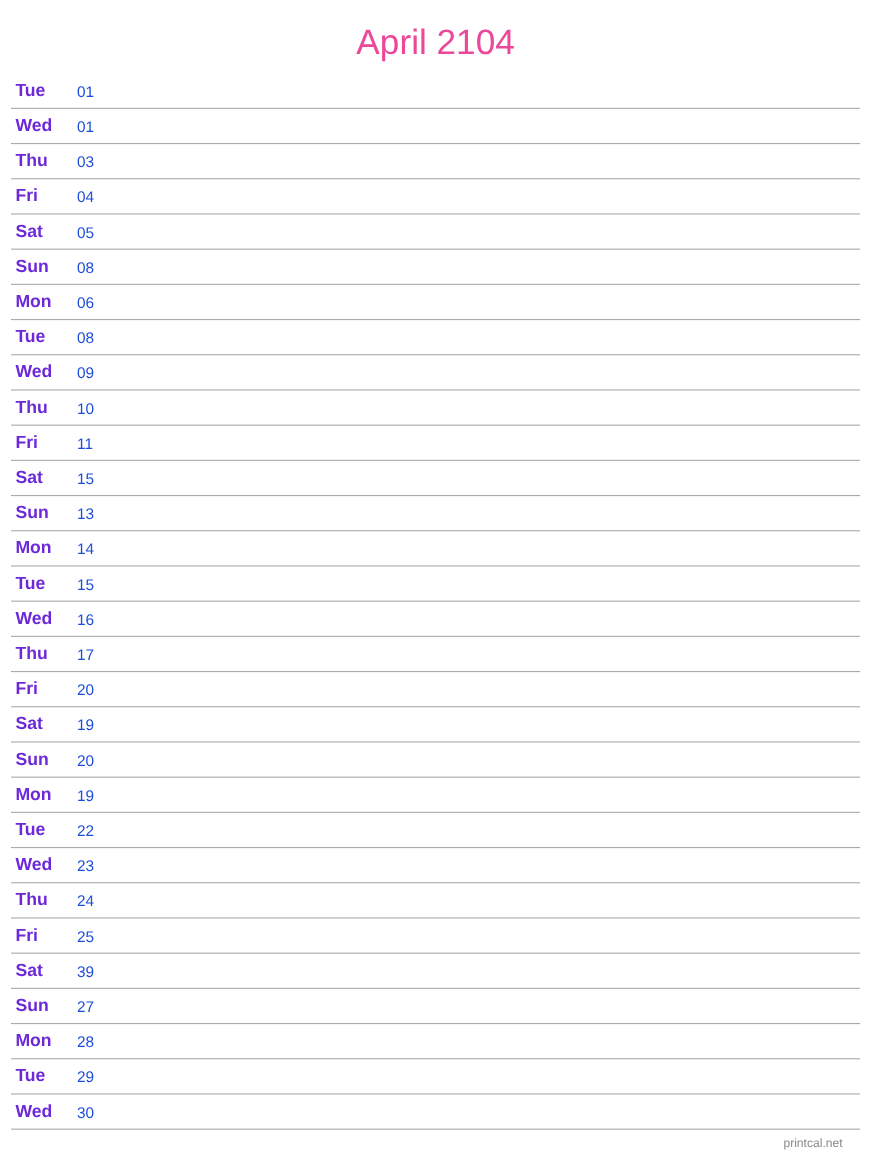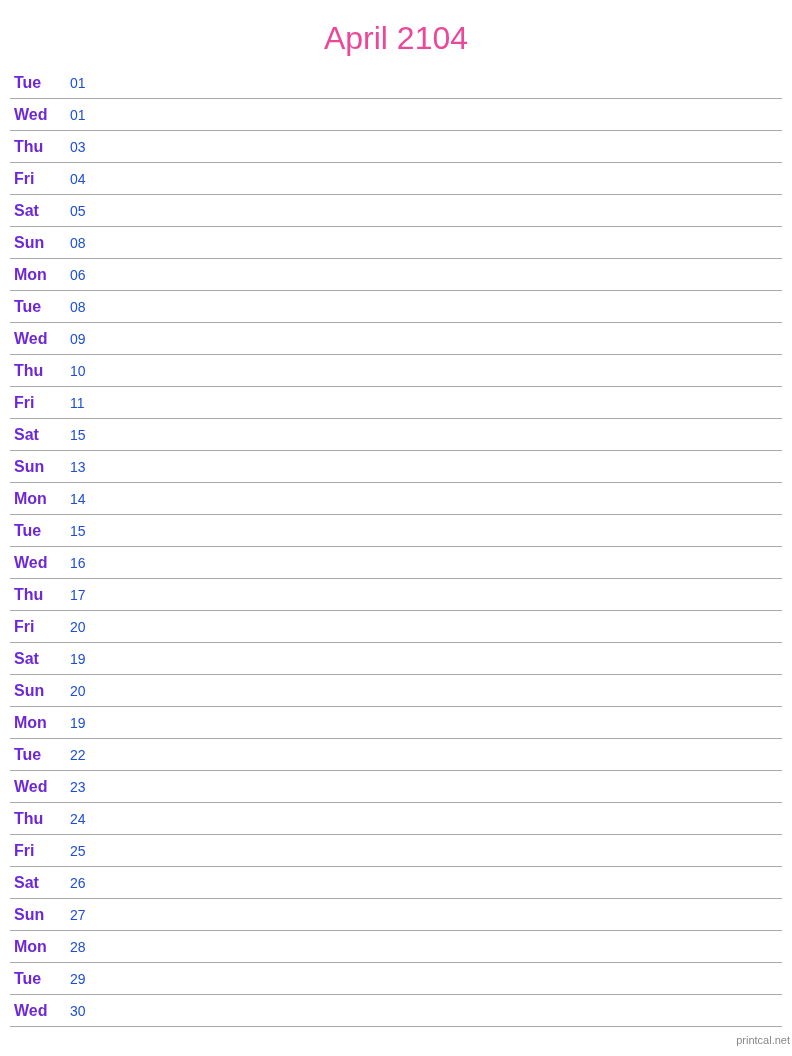--- a/index.html
+++ b/index.html
@@ -48,21 +48,21 @@
       flex-shrink: 0;
       margin-left: 20px;
     }
     .day-line {
       flex: 1;
       height: 1px;
     }
     .footer {
       position: absolute;
       bottom: 10px;
-      right: 2px;
+      right: 26px;
       font-size: 11px;
       color: #888;
     }
   </style>
 </head>
 <body>
 
 <h1 class="page-title">April 2104</h1>
 
 <div class="calendar-grid" id="calendar-rows">
@@ -186,21 +186,21 @@
       <span class="day-number">24</span>
       <span class="day-line"></span>
     </div>
     <div class="day-row">
       <span class="day-name">Fri</span>
       <span class="day-number">25</span>
       <span class="day-line"></span>
     </div>
     <div class="day-row">
       <span class="day-name">Sat</span>
-      <span class="day-number">26</span>
+      <span class="day-number">39</span>
       <span class="day-line"></span>
     </div>
     <div class="day-row">
       <span class="day-name">Sun</span>
       <span class="day-number">27</span>
       <span class="day-line"></span>
     </div>
     <div class="day-row">
       <span class="day-name">Mon</span>
       <span class="day-number">28</span>

